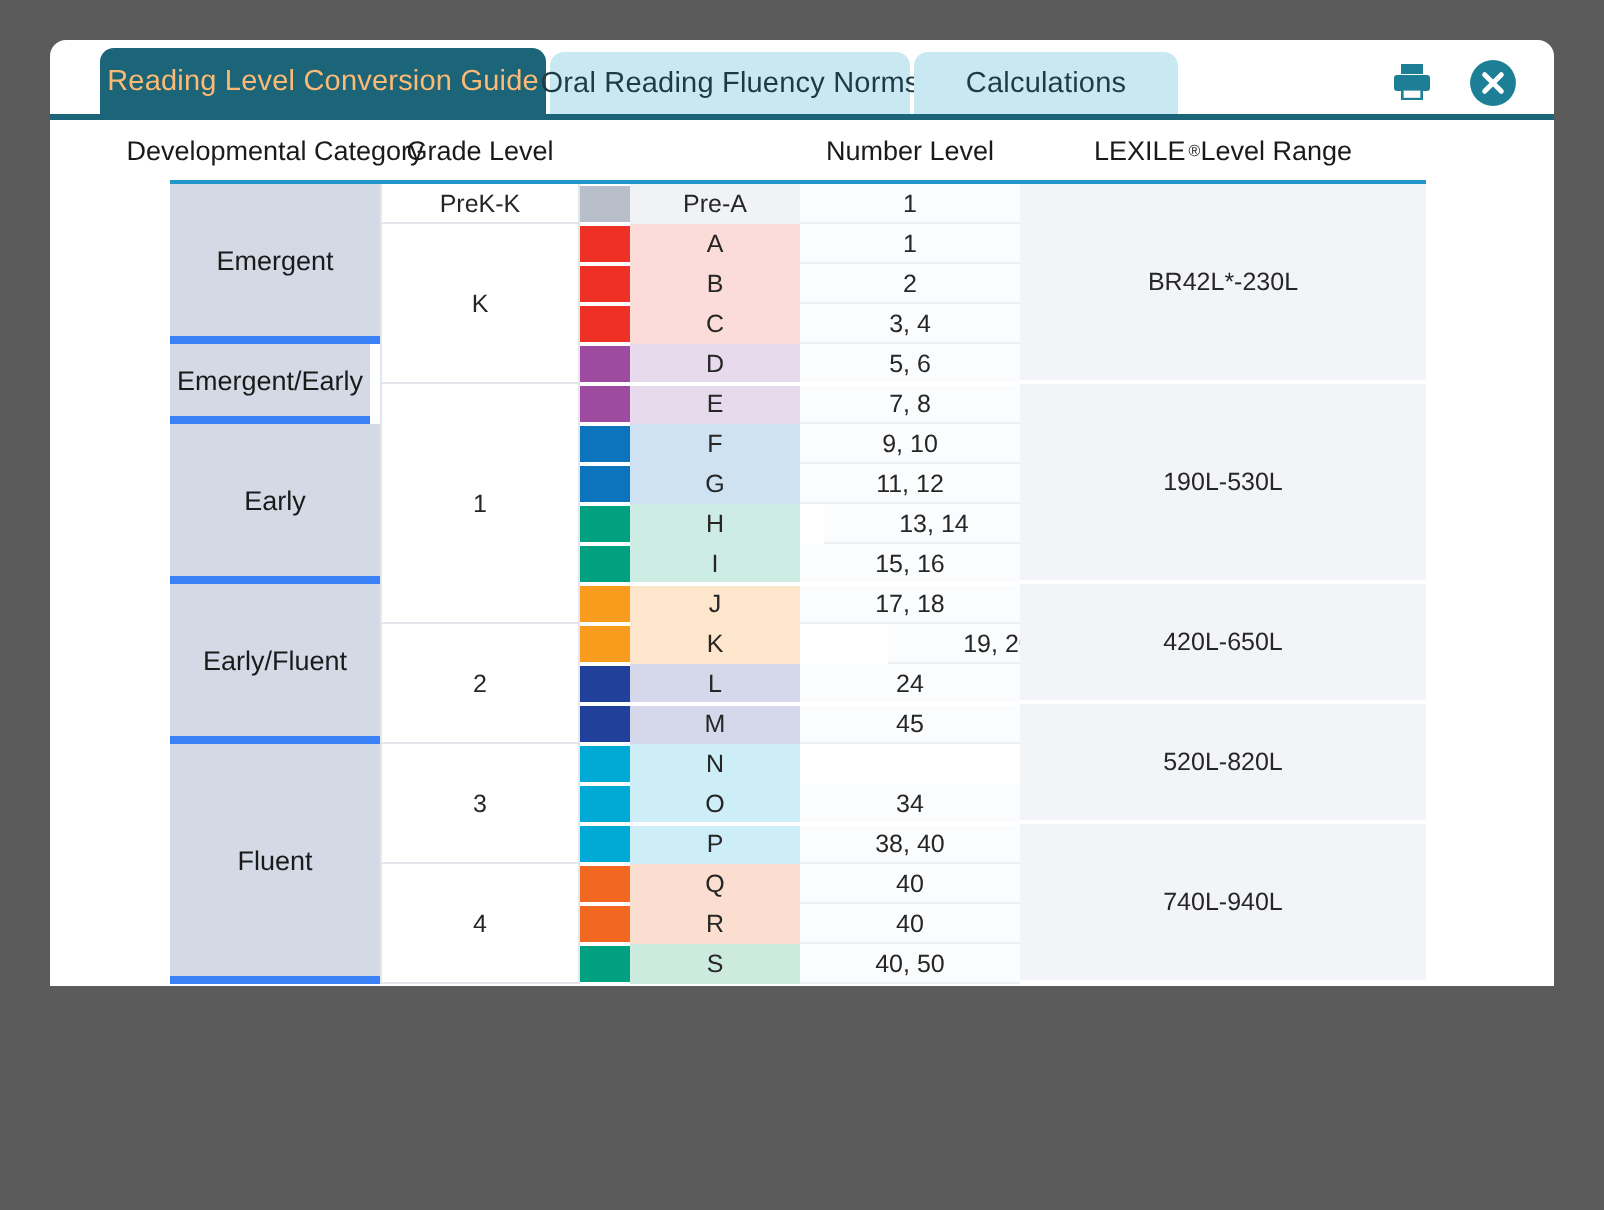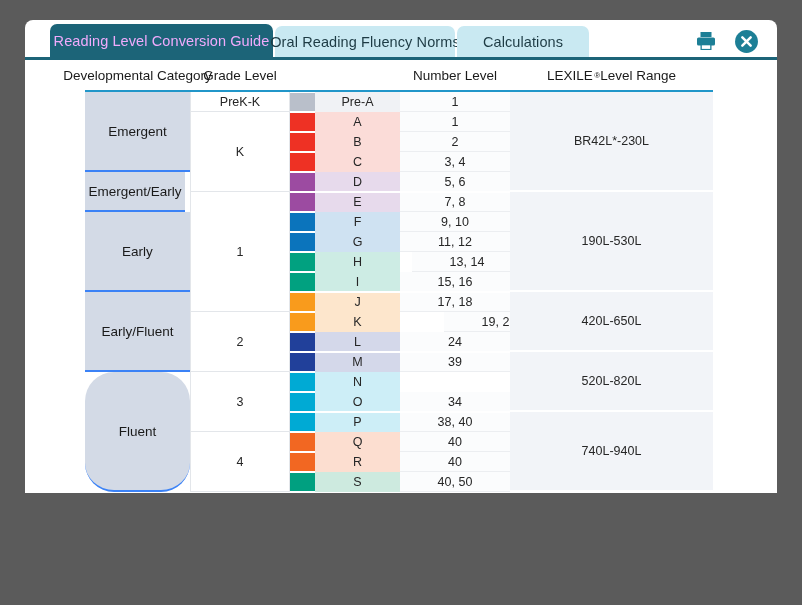--- a/index.html
+++ b/index.html
@@ -40,21 +40,21 @@
     align-items: center;
     justify-content: center;
     font-size: 14.5px;
     letter-spacing: 0.1px;
     white-space: nowrap;
     cursor: pointer;
     user-select: none;
   }
   .tab.active {
     background: #1c6478;
-    color: #f0abfc;
+    color: #fdba74;
     top: 4px;
     height: 34px;
   }
   .tab.inactive {
     background: #c9e9f2;
     color: #1d3b44;
   }
   #tab-0 { left: 25px;  width: 223px; }
   #tab-1 { left: 250px; width: 180px; }
   #tab-2 { left: 432px; width: 132px; }
@@ -127,21 +127,21 @@
     align-items: center;
     justify-content: center;
     font-size: 12.5px;
     color: #262626;
     white-space: nowrap;
   }
   .cat-cell {
     background: #d3dae6;
     font-size: 13.5px;
     color: #1a1a1a;
-    border-bottom: 2px solid #3b82f6;
+    border-bottom: 4px solid #3b82f6;
   }
   .grade-cell {
     background: #ffffff;
     border-bottom: 1px solid #e3e6ea;
     border-left: 1px solid #e3e6ea;
     border-right: 1px solid #e3e6ea;
   }
   .swatch-cell { }
   .letter-cell {
     font-size: 12.5px;
@@ -247,21 +247,21 @@
           <div class="cell letter-cell" style="left: 290px; width: 85px; top: 200px; height: 20px; background: rgb(253, 230, 204);">J</div>
           <div class="cell number-cell" style="left: 375px; width: 110px; top: 200px; height: 20px;">17, 18</div>
           <div class="cell swatch-cell" style="left: 265px; width: 25px; top: 221px; height: 18px; background: rgb(249, 155, 28);"></div>
           <div class="cell letter-cell" style="left: 290px; width: 85px; top: 220px; height: 20px; background: rgb(253, 230, 204);">K</div>
           <div class="cell number-cell" style="left: 375px; width: 110px; top: 220px; height: 20px; margin-left: 44px;">19, 20</div>
           <div class="cell swatch-cell" style="left: 265px; width: 25px; top: 241px; height: 18px; background: rgb(33, 64, 154);"></div>
           <div class="cell letter-cell" style="left: 290px; width: 85px; top: 240px; height: 20px; background: rgb(212, 216, 234);">L</div>
           <div class="cell number-cell" style="left: 375px; width: 110px; top: 240px; height: 20px;">24</div>
           <div class="cell swatch-cell" style="left: 265px; width: 25px; top: 261px; height: 18px; background: rgb(33, 64, 154);"></div>
           <div class="cell letter-cell" style="left: 290px; width: 85px; top: 260px; height: 20px; background: rgb(212, 216, 234);">M</div>
-          <div class="cell number-cell" style="left: 375px; width: 110px; top: 260px; height: 20px;">39</div>
+          <div class="cell number-cell" style="left: 375px; width: 110px; top: 260px; height: 20px;">45</div>
           <div class="cell swatch-cell" style="left: 265px; width: 25px; top: 281px; height: 18px; background: rgb(0, 170, 212);"></div>
           <div class="cell letter-cell" style="left: 290px; width: 85px; top: 280px; height: 20px; background: rgb(205, 238, 247);">N</div>
           <div class="cell swatch-cell" style="left: 265px; width: 25px; top: 301px; height: 18px; background: rgb(0, 170, 212);"></div>
           <div class="cell letter-cell" style="left: 290px; width: 85px; top: 300px; height: 20px; background: rgb(205, 238, 247);">O</div>
           <div class="cell number-cell" style="left: 375px; width: 110px; top: 300px; height: 20px;">34</div>
           <div class="cell swatch-cell" style="left: 265px; width: 25px; top: 321px; height: 18px; background: rgb(0, 170, 212);"></div>
           <div class="cell letter-cell" style="left: 290px; width: 85px; top: 320px; height: 20px; background: rgb(205, 238, 247);">P</div>
           <div class="cell number-cell" style="left: 375px; width: 110px; top: 320px; height: 20px;">38, 40</div>
           <div class="cell swatch-cell" style="left: 265px; width: 25px; top: 341px; height: 18px; background: rgb(242, 103, 34);"></div>
           <div class="cell letter-cell" style="left: 290px; width: 85px; top: 340px; height: 20px; background: rgb(252, 222, 208);">Q</div>
@@ -269,21 +269,21 @@
           <div class="cell swatch-cell" style="left: 265px; width: 25px; top: 361px; height: 18px; background: rgb(242, 103, 34);"></div>
           <div class="cell letter-cell" style="left: 290px; width: 85px; top: 360px; height: 20px; background: rgb(252, 222, 208);">R</div>
           <div class="cell number-cell" style="left: 375px; width: 110px; top: 360px; height: 20px;">40</div>
           <div class="cell swatch-cell" style="left: 265px; width: 25px; top: 381px; height: 18px; background: rgb(0, 160, 128);"></div>
           <div class="cell letter-cell" style="left: 290px; width: 85px; top: 380px; height: 20px; background: rgb(205, 234, 223);">S</div>
           <div class="cell number-cell" style="left: 375px; width: 110px; top: 380px; height: 20px;">40, 50</div>
           <div class="cell cat-cell" style="left: 60px; width: 105px; top: 0px; height: 80px;">Emergent</div>
           <div class="cell cat-cell" style="left: 60px; width: 100px; top: 80px; height: 40px; text-align: center;">Emergent/Early</div>
           <div class="cell cat-cell" style="left: 60px; width: 105px; top: 120px; height: 80px;">Early</div>
           <div class="cell cat-cell" style="left: 60px; width: 105px; top: 200px; height: 80px;">Early/Fluent</div>
-          <div class="cell cat-cell" style="left: 60px; width: 105px; top: 280px; height: 120px; border-radius: 29px;">Fluent</div>
+          <div class="cell cat-cell" style="left: 60px; width: 105px; top: 280px; height: 120px;">Fluent</div>
           <div class="cell grade-cell" style="left: 165px; width: 100px; top: 0px; height: 20px;">PreK-K</div>
           <div class="cell grade-cell" style="left: 165px; width: 100px; top: 20px; height: 80px;">K</div>
           <div class="cell grade-cell" style="left: 165px; width: 100px; top: 100px; height: 120px;">1</div>
           <div class="cell grade-cell" style="left: 165px; width: 100px; top: 220px; height: 60px;">2</div>
           <div class="cell grade-cell" style="left: 165px; width: 100px; top: 280px; height: 60px;">3</div>
           <div class="cell grade-cell" style="left: 165px; width: 100px; top: 340px; height: 60px;">4</div>
           <div class="cell lex-cell" style="left: 485px; width: 203px; top: 0px; height: 100px;">BR42L*-230L</div>
           <div class="cell lex-cell" style="left: 485px; width: 203px; top: 100px; height: 100px;">190L-530L</div>
           <div class="cell lex-cell" style="left: 485px; width: 203px; top: 200px; height: 60px;">420L-650L</div>
           <div class="cell lex-cell" style="left: 485px; width: 203px; top: 260px; height: 60px; text-align: right;">520L-820L</div>

